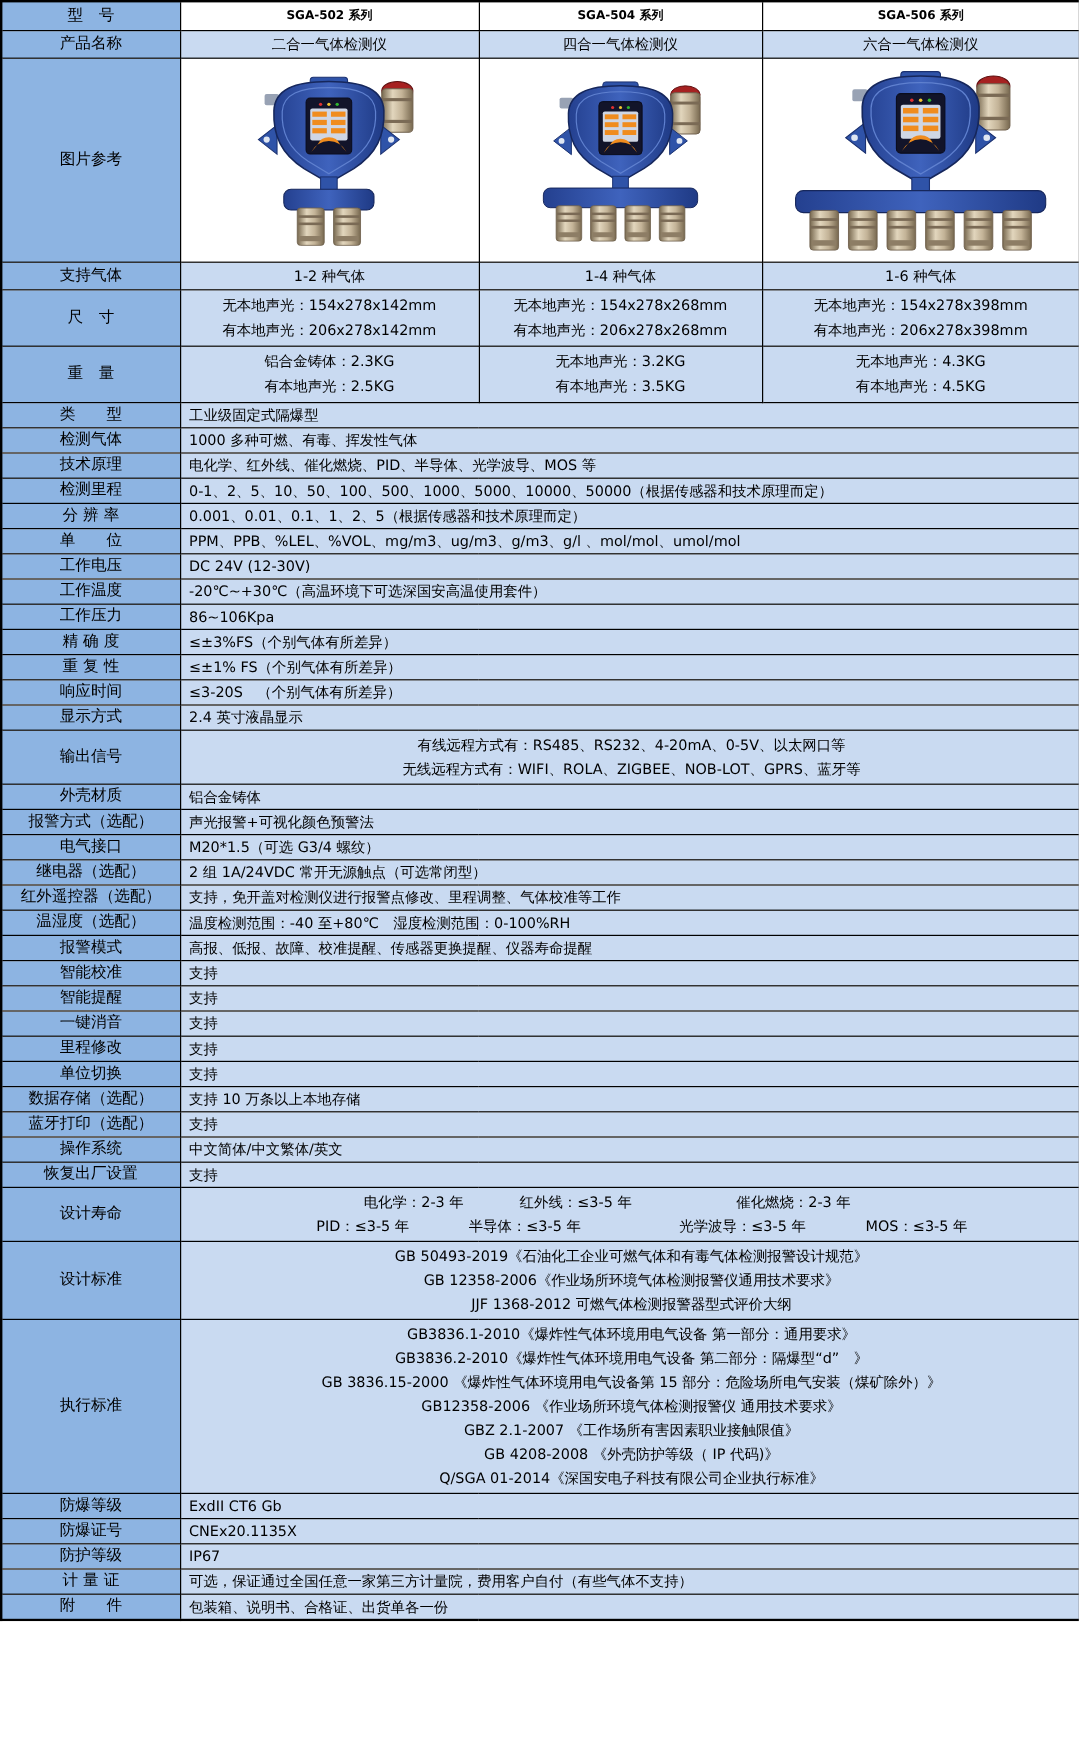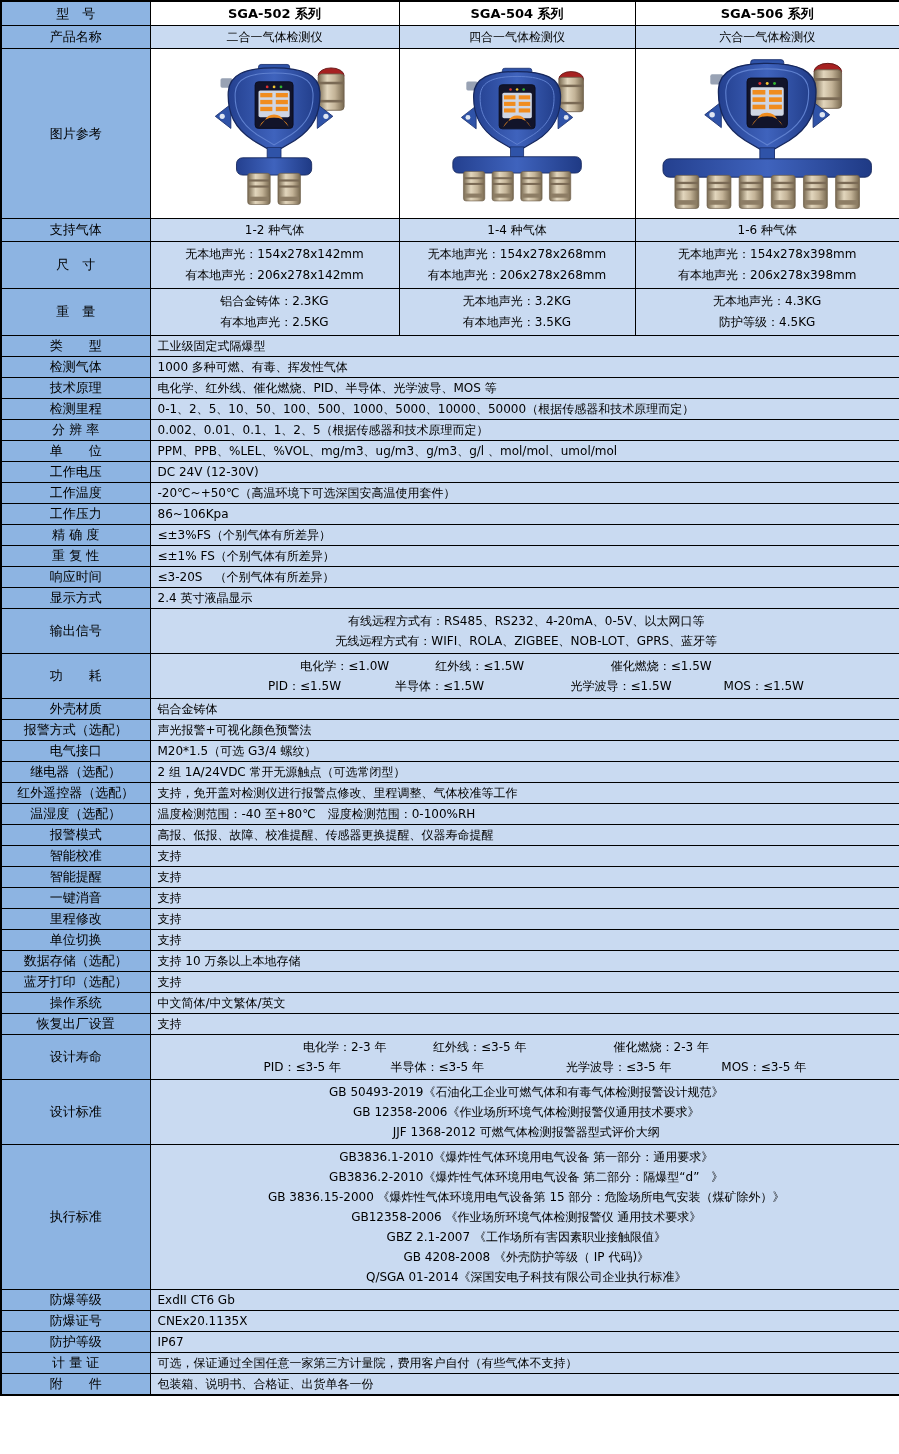--- a/index.html
+++ b/index.html
@@ -29,21 +29,21 @@
     background:var(--label-bg);
     font-weight:normal;
     font-size:13px;
     text-align:center;
     line-height:20px;
     padding:0 2px;
   }
   td.model-hdr{
     background:var(--header-bg);
     font-weight:bold;
-    font-size:13px;
+    font-size:10px;
     text-align:center;
     line-height:21px;
   }
   td.center-cell{
     background:var(--cell-bg);
     font-size:12px;
     text-align:center;
     line-height:20px;
     margin-left:48px;
   }
@@ -307,21 +307,21 @@
         <td class="center-cell" data-name="weight-value-0">
           <div class="line" data-name="weight-line">铝合金铸体：2.3KG</div>
           <div class="line" data-name="weight-line">有本地声光：2.5KG</div>
         </td>
         <td class="center-cell" data-name="weight-value-1">
           <div class="line" data-name="weight-line">无本地声光：3.2KG</div>
           <div class="line" data-name="weight-line">有本地声光：3.5KG</div>
         </td>
         <td class="center-cell" data-name="weight-value-2">
           <div class="line" data-name="weight-line">无本地声光：4.3KG</div>
-          <div class="line" data-name="weight-line">防护等级：4.5KG</div>
+          <div class="line" data-name="weight-line">有本地声光：4.5KG</div>
         </td>
       </tr>
       <tr data-name="row-type" class="single">
         <th class="label" data-name="row-label-type">类　　型</th>
         <td colspan="3" class="content" data-name="type-value">
           <div class="line" data-name="type-line">工业级固定式隔爆型</div>
         </td>
       </tr>
       <tr data-name="row-detected-gases" class="single">
         <th class="label" data-name="row-label-detected-gases">检测气体</th>
@@ -337,39 +337,39 @@
       </tr>
       <tr data-name="row-range" class="single">
         <th class="label" data-name="row-label-range">检测里程</th>
         <td colspan="3" class="content" data-name="range-value">
           <div class="line" data-name="range-line">0-1、2、5、10、50、100、500、1000、5000、10000、50000（根据传感器和技术原理而定）</div>
         </td>
       </tr>
       <tr data-name="row-resolution" class="single">
         <th class="label" data-name="row-label-resolution">分 辨 率</th>
         <td colspan="3" class="content" data-name="resolution-value">
-          <div class="line" data-name="resolution-line">0.002、0.01、0.1、1、2、5（根据传感器和技术原理而定）</div>
+          <div class="line" data-name="resolution-line">0.001、0.01、0.1、1、2、5（根据传感器和技术原理而定）</div>
         </td>
       </tr>
       <tr data-name="row-units" class="single">
         <th class="label" data-name="row-label-units">单　　位</th>
         <td colspan="3" class="content" data-name="units-value">
           <div class="line" data-name="units-line">PPM、PPB、%LEL、%VOL、mg/m3、ug/m3、g/m3、g/l 、mol/mol、umol/mol</div>
         </td>
       </tr>
       <tr data-name="row-working-voltage" class="single">
         <th class="label" data-name="row-label-working-voltage">工作电压</th>
         <td colspan="3" class="content" data-name="working-voltage-value">
           <div class="line" data-name="working-voltage-line">DC 24V (12-30V)</div>
         </td>
       </tr>
       <tr data-name="row-working-temperature" class="single">
         <th class="label" data-name="row-label-working-temperature">工作温度</th>
         <td colspan="3" class="content" data-name="working-temperature-value">
-          <div class="line" data-name="working-temperature-line">-20℃~+50℃（高温环境下可选深国安高温使用套件）</div>
+          <div class="line" data-name="working-temperature-line">-20℃~+30℃（高温环境下可选深国安高温使用套件）</div>
         </td>
       </tr>
       <tr data-name="row-working-pressure" class="single">
         <th class="label" data-name="row-label-working-pressure">工作压力</th>
         <td colspan="3" class="content" data-name="working-pressure-value">
           <div class="line" data-name="working-pressure-line">86~106Kpa</div>
         </td>
       </tr>
       <tr data-name="row-accuracy" class="single">
         <th class="label" data-name="row-label-accuracy">精 确 度</th>
@@ -393,27 +393,20 @@
         <th class="label" data-name="row-label-display">显示方式</th>
         <td colspan="3" class="content" data-name="display-value">
           <div class="line" data-name="display-line">2.4 英寸液晶显示</div>
         </td>
       </tr>
       <tr data-name="row-output-signal" class="multi">
         <th class="label" data-name="row-label-output-signal">输出信号</th>
         <td colspan="3" class="content" data-name="output-signal-value">
           <div class="line" data-name="output-signal-line">有线远程方式有：RS485、RS232、4-20mA、0-5V、以太网口等</div>
           <div class="line" data-name="output-signal-line">无线远程方式有：WIFI、ROLA、ZIGBEE、NOB-LOT、GPRS、蓝牙等</div>
-        </td>
-      </tr>
-      <tr data-name="row-power-consumption" class="multi">
-        <th class="label" data-name="row-label-power-consumption">功　　耗</th>
-        <td colspan="3" class="content" data-name="power-consumption-value">
-          <div class="line" data-name="power-consumption-line"><span class="seg" data-name="power-consumption-segment">电化学：≤1.0W</span><span class="seg" data-name="power-consumption-segment">红外线：≤1.5W</span><span class="seg" data-name="power-consumption-segment">催化燃烧：≤1.5W</span></div>
-          <div class="line" data-name="power-consumption-line"><span class="seg" data-name="power-consumption-segment">PID：≤1.5W</span><span class="seg" data-name="power-consumption-segment">半导体：≤1.5W</span><span class="seg" data-name="power-consumption-segment">光学波导：≤1.5W</span><span class="seg" data-name="power-consumption-segment">MOS：≤1.5W</span></div>
         </td>
       </tr>
       <tr data-name="row-housing-material" class="single">
         <th class="label" data-name="row-label-housing-material">外壳材质</th>
         <td colspan="3" class="content" data-name="housing-material-value">
           <div class="line" data-name="housing-material-line">铝合金铸体</div>
         </td>
       </tr>
       <tr data-name="row-alarm-method" class="single">
         <th class="label" data-name="row-label-alarm-method">报警方式（选配）</th>

